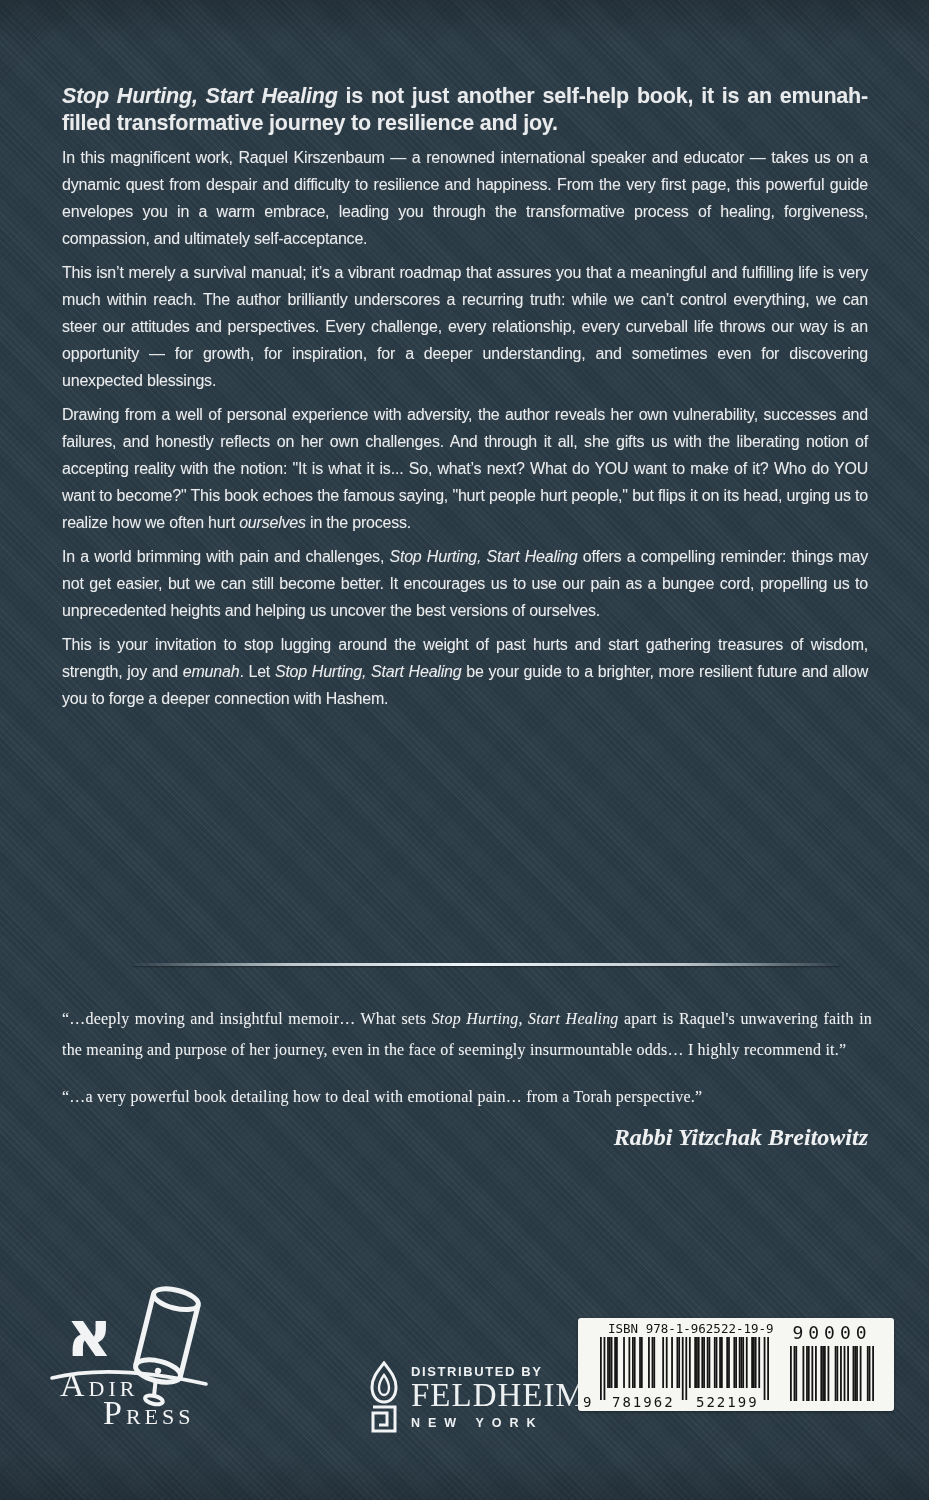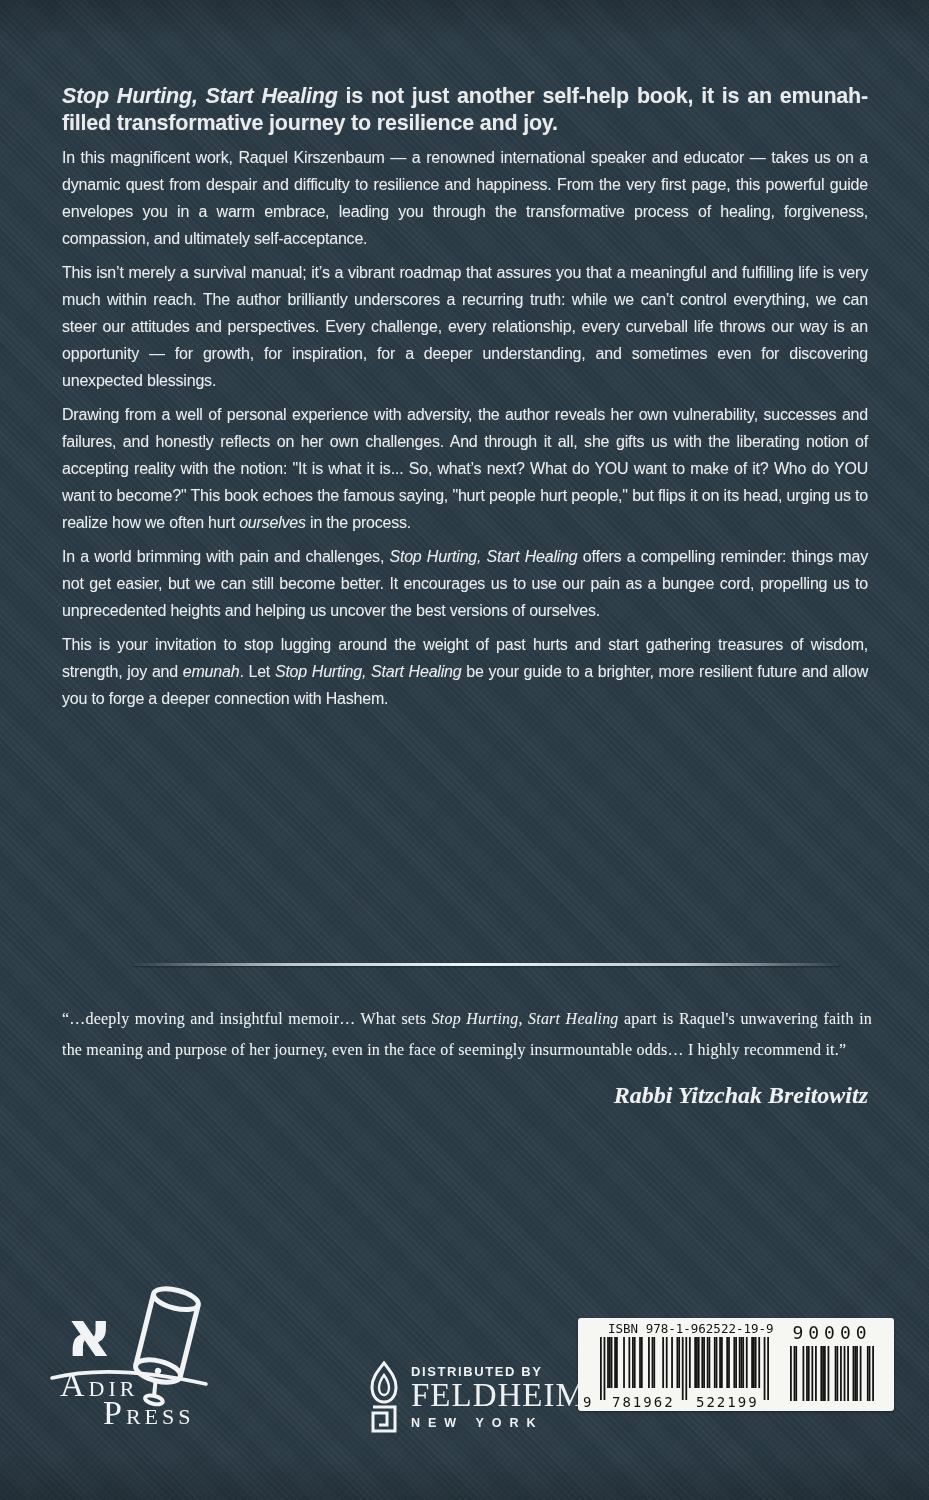--- a/index.html
+++ b/index.html
@@ -127,20 +127,21 @@
       <p><span>This is your invitation to stop lugging around the weight of past hurts and start gathering treasures of wisdom, strength, joy and </span><span class="seg-i">emunah</span><span>. Let </span><span class="seg-i">Stop Hurting, Start Healing</span><span> be your guide to a brighter, more resilient future and allow you to forge a deeper connection with Hashem.</span></p>
     </div>
 
   <div class="divider"></div>
 
   <div class="endorsements">
       <div class="quote-block">
         <div class="quote"><span>“…deeply moving and insightful memoir… What sets </span><span class="seg-i">Stop Hurting, Start Healing</span><span> apart is Raquel's unwavering faith in the meaning and purpose of her journey, even in the face of seemingly insurmountable odds… I highly recommend it.”</span></div>
       </div>
       <div class="quote-block">
+        <div class="quote"><span>“…a very powerful book detailing how to deal with emotional pain… from a Torah perspective.”</span></div>
         <div class="attribution">Rabbi Yitzchak Breitowitz</div>
       </div>
     </div>
 
   <svg class="adir-logo" width="170" height="150" viewBox="0 0 170 150">
     <g transform="rotate(14 118 55)">
       <ellipse class="white-stroke" cx="118" cy="14" rx="23" ry="9" stroke-width="5"></ellipse>
       <line class="white-stroke" x1="95" y1="14" x2="95" y2="88" stroke-width="5"></line>
       <line class="white-stroke" x1="141" y1="14" x2="141" y2="88" stroke-width="5"></line>
       <ellipse class="white-stroke" cx="118" cy="88" rx="23" ry="10" stroke-width="5"></ellipse>

